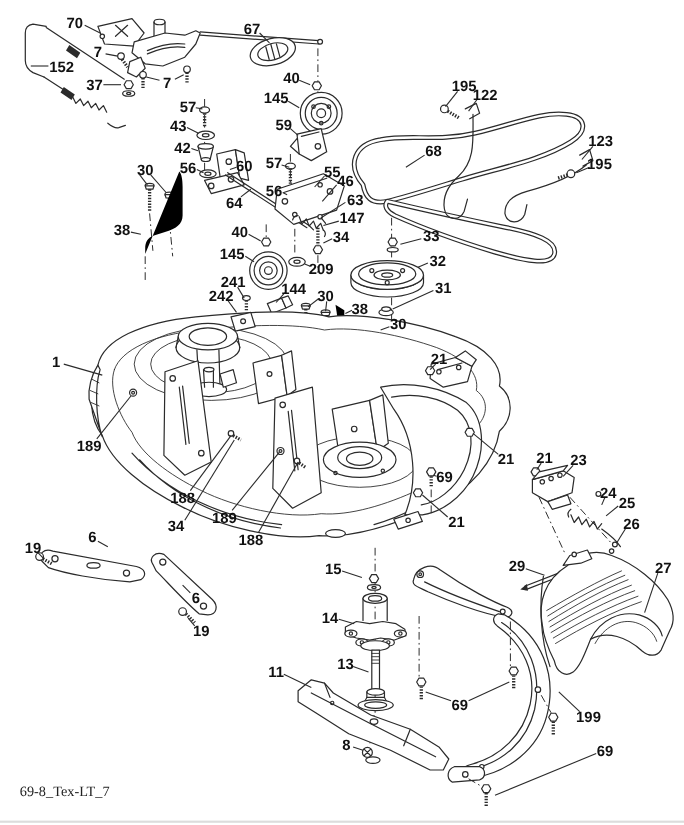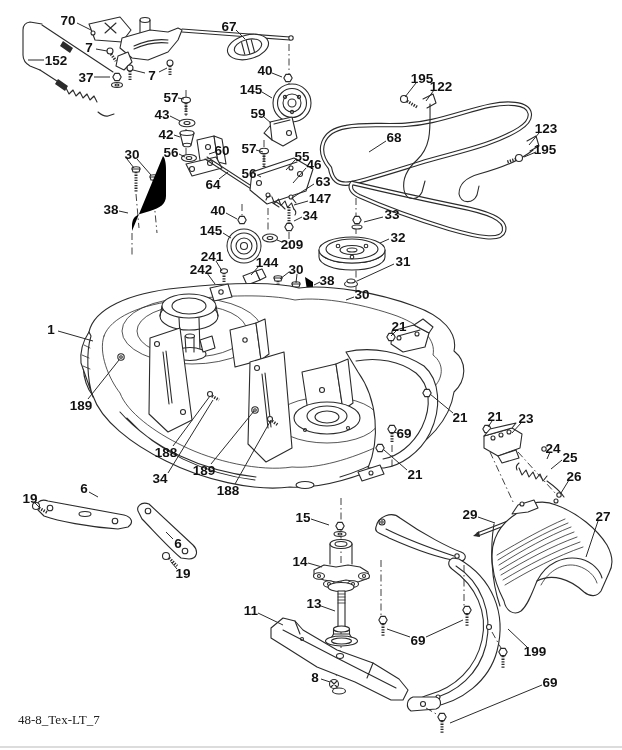--- a/index.html
+++ b/index.html
@@ -524,15 +524,15 @@
         <line x1="410" y1="637" x2="387" y2="629" class="leader"></line>
         <line x1="426" y1="637" x2="463" y2="620" class="leader"></line>
         <text x="418" y="645" class="callout">69</text>
         <line x1="527" y1="647" x2="508" y2="629" class="leader"></line>
         <text x="535" y="656" class="callout">199</text>
         <line x1="542" y1="685" x2="450" y2="723" class="leader"></line>
         <text x="550" y="687" class="callout">69</text>
       </g>
 </svg>
 
-<div id="footer-code">48-8_Tex-LT_7</div>
+<div id="footer-code">69-8_Tex-LT_7</div>
 <div id="bottom-edge"></div>
 </div>
 
 </body></html>

